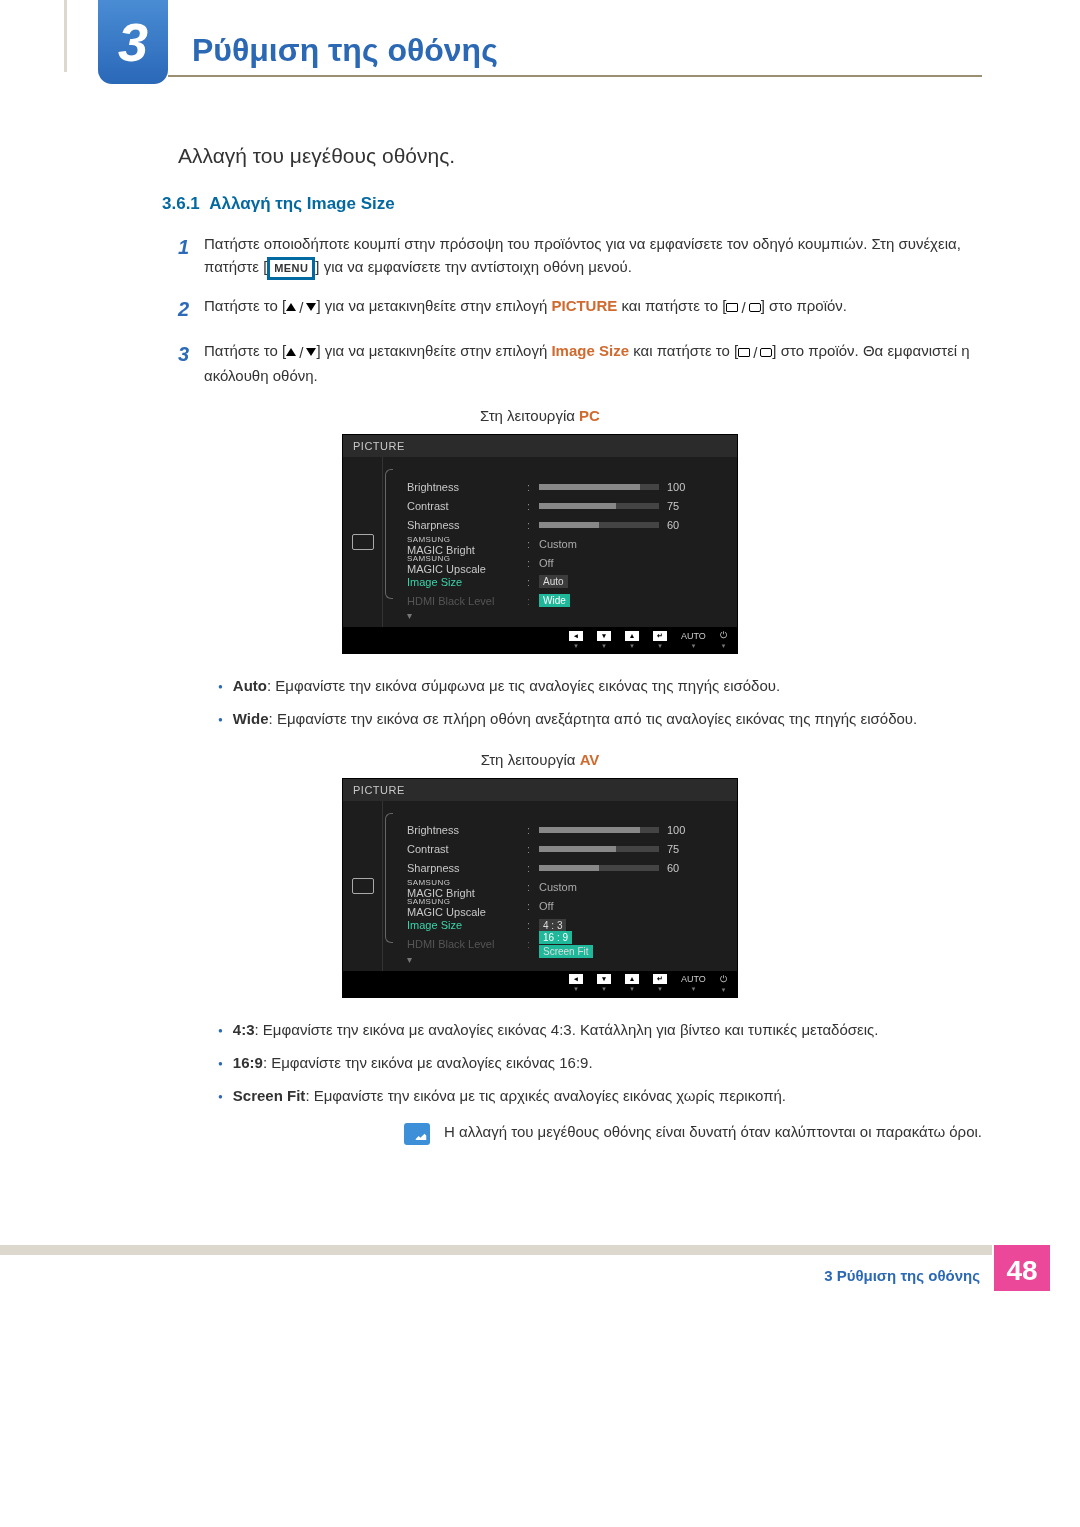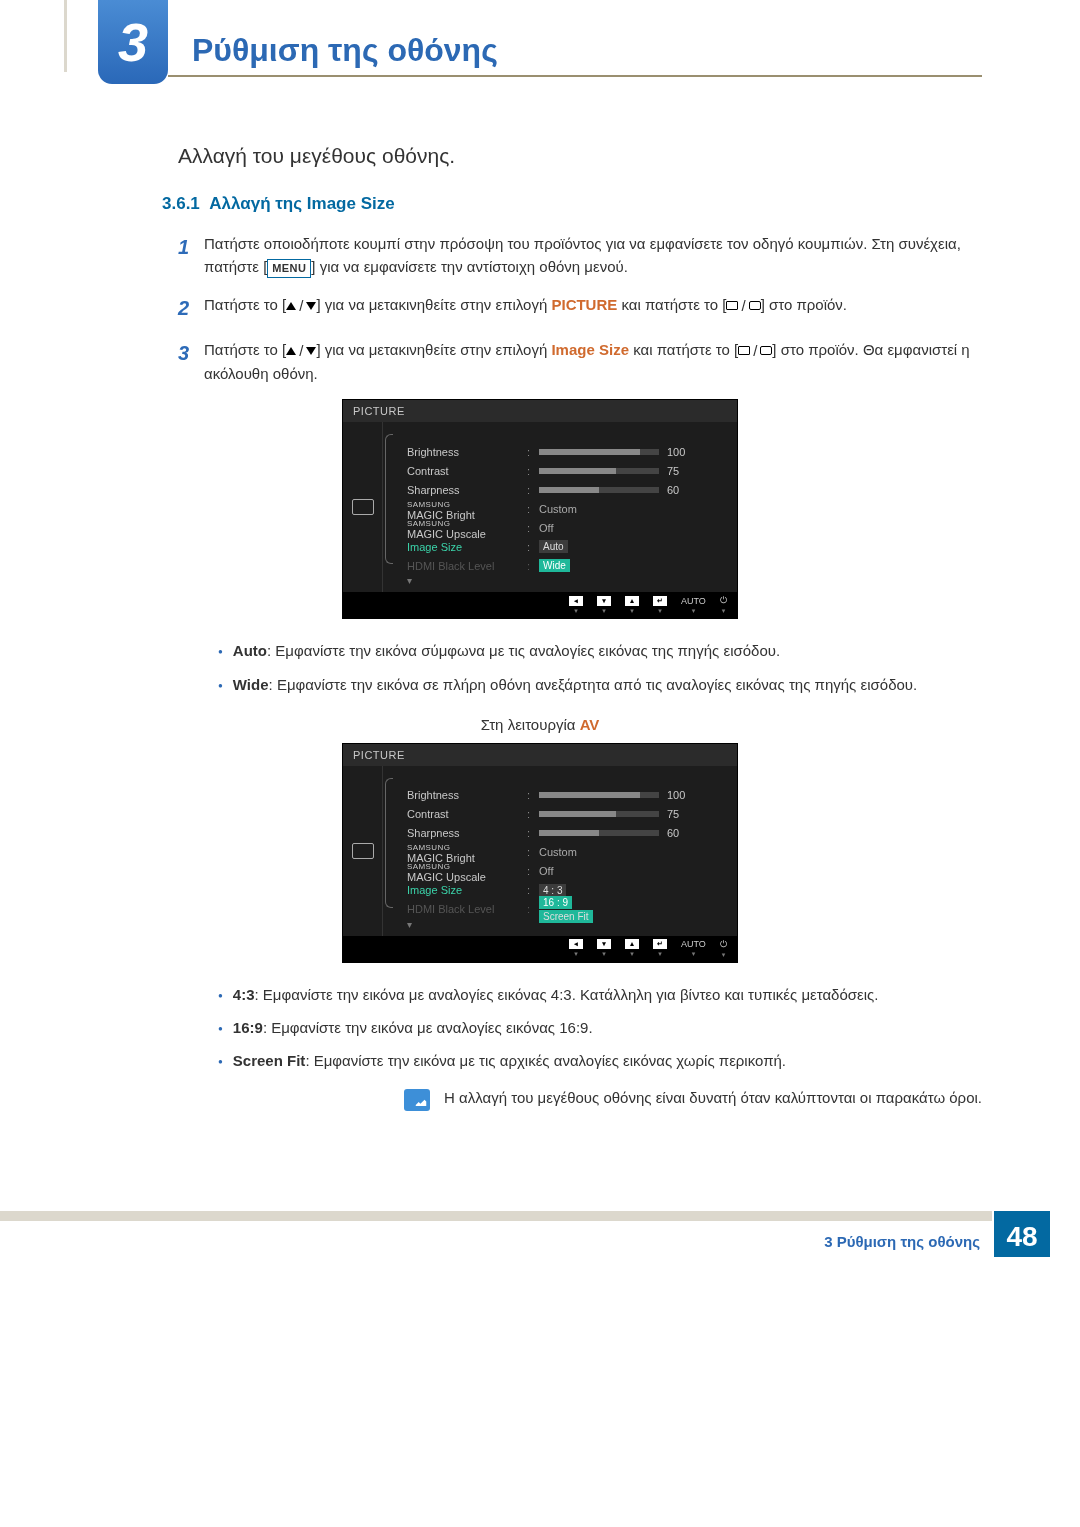--- a/index.html
+++ b/index.html
@@ -9,21 +9,21 @@
 .chapter-box { width: 70px; height: 84px; background: linear-gradient(180deg, #4a8cd4 0%, #2a68b8 100%); border-radius: 0 0 14px 14px; color: #fff; font-size: 54px; font-weight: bold; display: flex; align-items: center; justify-content: center; font-style: italic; }
 .chapter-title { color: #2c69b4; font-size: 32px; font-weight: bold; margin-left: 24px; padding-top: 32px; }
 .top-rule { border: none; border-top: 2px solid #9a8f70; margin-top: 6px; width: 100%; }
 .sec-title { font-size: 28px; color: #2c69b4; font-weight: bold; margin: 30px 0 30px 0; }
 .sec-title .num { margin-right: 18px; }
 .intro { font-size: 21px; margin: 0 0 26px 80px; }
 .subsec-title { font-size: 17px; color: #0369a1; font-weight: bold; margin: 10px 0 18px 64px; }
 ol.steps { list-style: none; margin-left: 80px; }
 ol.steps > li { display: flex; margin-bottom: 14px; font-size: 15px; line-height: 1.55; }
 ol.steps > li .stepnum { color: #2d6bb8; font-style: italic; font-weight: bold; font-size: 20px; width: 26px; flex-shrink: 0; }
-.menubox { display: inline-block; border: 1px solid #0369a1; padding: 0 4px; font-size: 11px; font-weight: bold; letter-spacing: 0.4px; }
+.menubox { display: inline-block; border: 3px solid #0369a1; padding: 0 4px; font-size: 11px; font-weight: bold; letter-spacing: 0.4px; }
 .hl-word { color: #d06a2e; font-weight: bold; }
 .updown { display: inline-flex; align-items: center; gap: 3px; vertical-align: middle; }
 .tri-up { width: 0; height: 0; border-left: 5px solid transparent; border-right: 5px solid transparent; border-bottom: 8px solid #000; display: inline-block; }
 .tri-down { width: 0; height: 0; border-left: 5px solid transparent; border-right: 5px solid transparent; border-top: 8px solid #000; display: inline-block; }
 .rect-ic { display:inline-block; width:12px; height:9px; border:1.5px solid #000; border-radius:1px; }
 .caption { text-align: center; font-size: 15px; margin: 20px 0 10px; }
 .osd { width: 396px; margin: 6px auto 20px auto; background: #1d1d1d; color: #c8c8c8; font-size: 11px; border: 1px solid #000; }
 .osd-head { background: #2b2b2b; padding: 5px 10px; font-size: 11px; letter-spacing: 0.5px; }
 .osd-body { display: flex; }
 .osd-icon-col { width: 40px; display:flex; align-items:center; justify-content:center; border-right: 1px solid #333; }
@@ -51,21 +51,21 @@
 ul.bul { list-style: none; margin-left: 120px; margin-bottom: 16px; }
 ul.bul > li { font-size: 15px; line-height: 1.55; margin-bottom: 10px; display:flex; }
 ul.bul > li::before { content:"●"; color:#2c69b4; font-size:8px; margin-right:10px; margin-top:7px; }
 .strong { font-weight: bold; }
 .note-row { display:flex; align-items:flex-start; margin-left: 80px; margin-top: 16px; font-size:15px; gap: 14px; justify-content: flex-end; }
 .note-ic { width:26px; height:22px; background: #3d8fd8; border-radius:3px; display:flex; align-items:flex-end; justify-content:flex-end; padding:2px; }
 .note-ic svg { width:14px; height:14px; }
 .footer { position:relative; margin-top: 40px; height: 46px; }
 .footer-bar { position:absolute; left:0; right:88px; top:0; height:10px; background:#9a8f70; opacity:0.35; }
 .footer-text { position:absolute; right:100px; top:22px; font-size:15px; color:#2c69b4; font-weight:bold; }
-.footer-page { position:absolute; right:30px; top:0; width:56px; height:52px; background:#0369a1; color:#fff; font-size:28px; font-weight:bold; display:flex; align-items:center; justify-content:center; }
+.footer-page { position:absolute; right:30px; top:0; width:56px; height:52px; background:#ec4899; color:#fff; font-size:28px; font-weight:bold; display:flex; align-items:center; justify-content:center; }
 .left-stripe { position:absolute; left:64px; top:0; width:3px; height:72px; background:#9a8f70; opacity:0.35; }
 </style>
 </head>
 <body>
 
 <div class="page">
   <div class="left-stripe"></div>
   <div class="header-bar">
     <div class="chapter-box">3</div>
     <div style="flex:1">
@@ -95,20 +95,21 @@
       </div>
     </li>
     <li>
       <span class="stepnum">3</span>
       <div>
         <span>Πατήστε το [</span><span class="updown"><span class="tri-up"></span>/<span class="tri-down"></span></span><span>] για να μετακινηθείτε στην επιλογή </span><span class="hl-word">Image Size</span><span> και πατήστε το [</span><span class="updown"><span class="rect-ic"></span>/<span class="rect-ic" style="border-radius:2px;"></span></span><span>] στο προϊόν. Θα εμφανιστεί η ακόλουθη οθόνη.</span>
       </div>
     </li>
   </ol>
 
+  <p class="caption"><span>Στη λειτουργία </span><span class="hl-word">PC</span></p>
 
   <div class="osd">
     <div class="osd-head">PICTURE</div>
     <div class="osd-body">
       <div class="osd-icon-col">
           <div class="mon-ic"></div>
         </div>
       <div class="osd-rows">
         <div class="osd-bracket"></div>
         <div class="osd-row">

